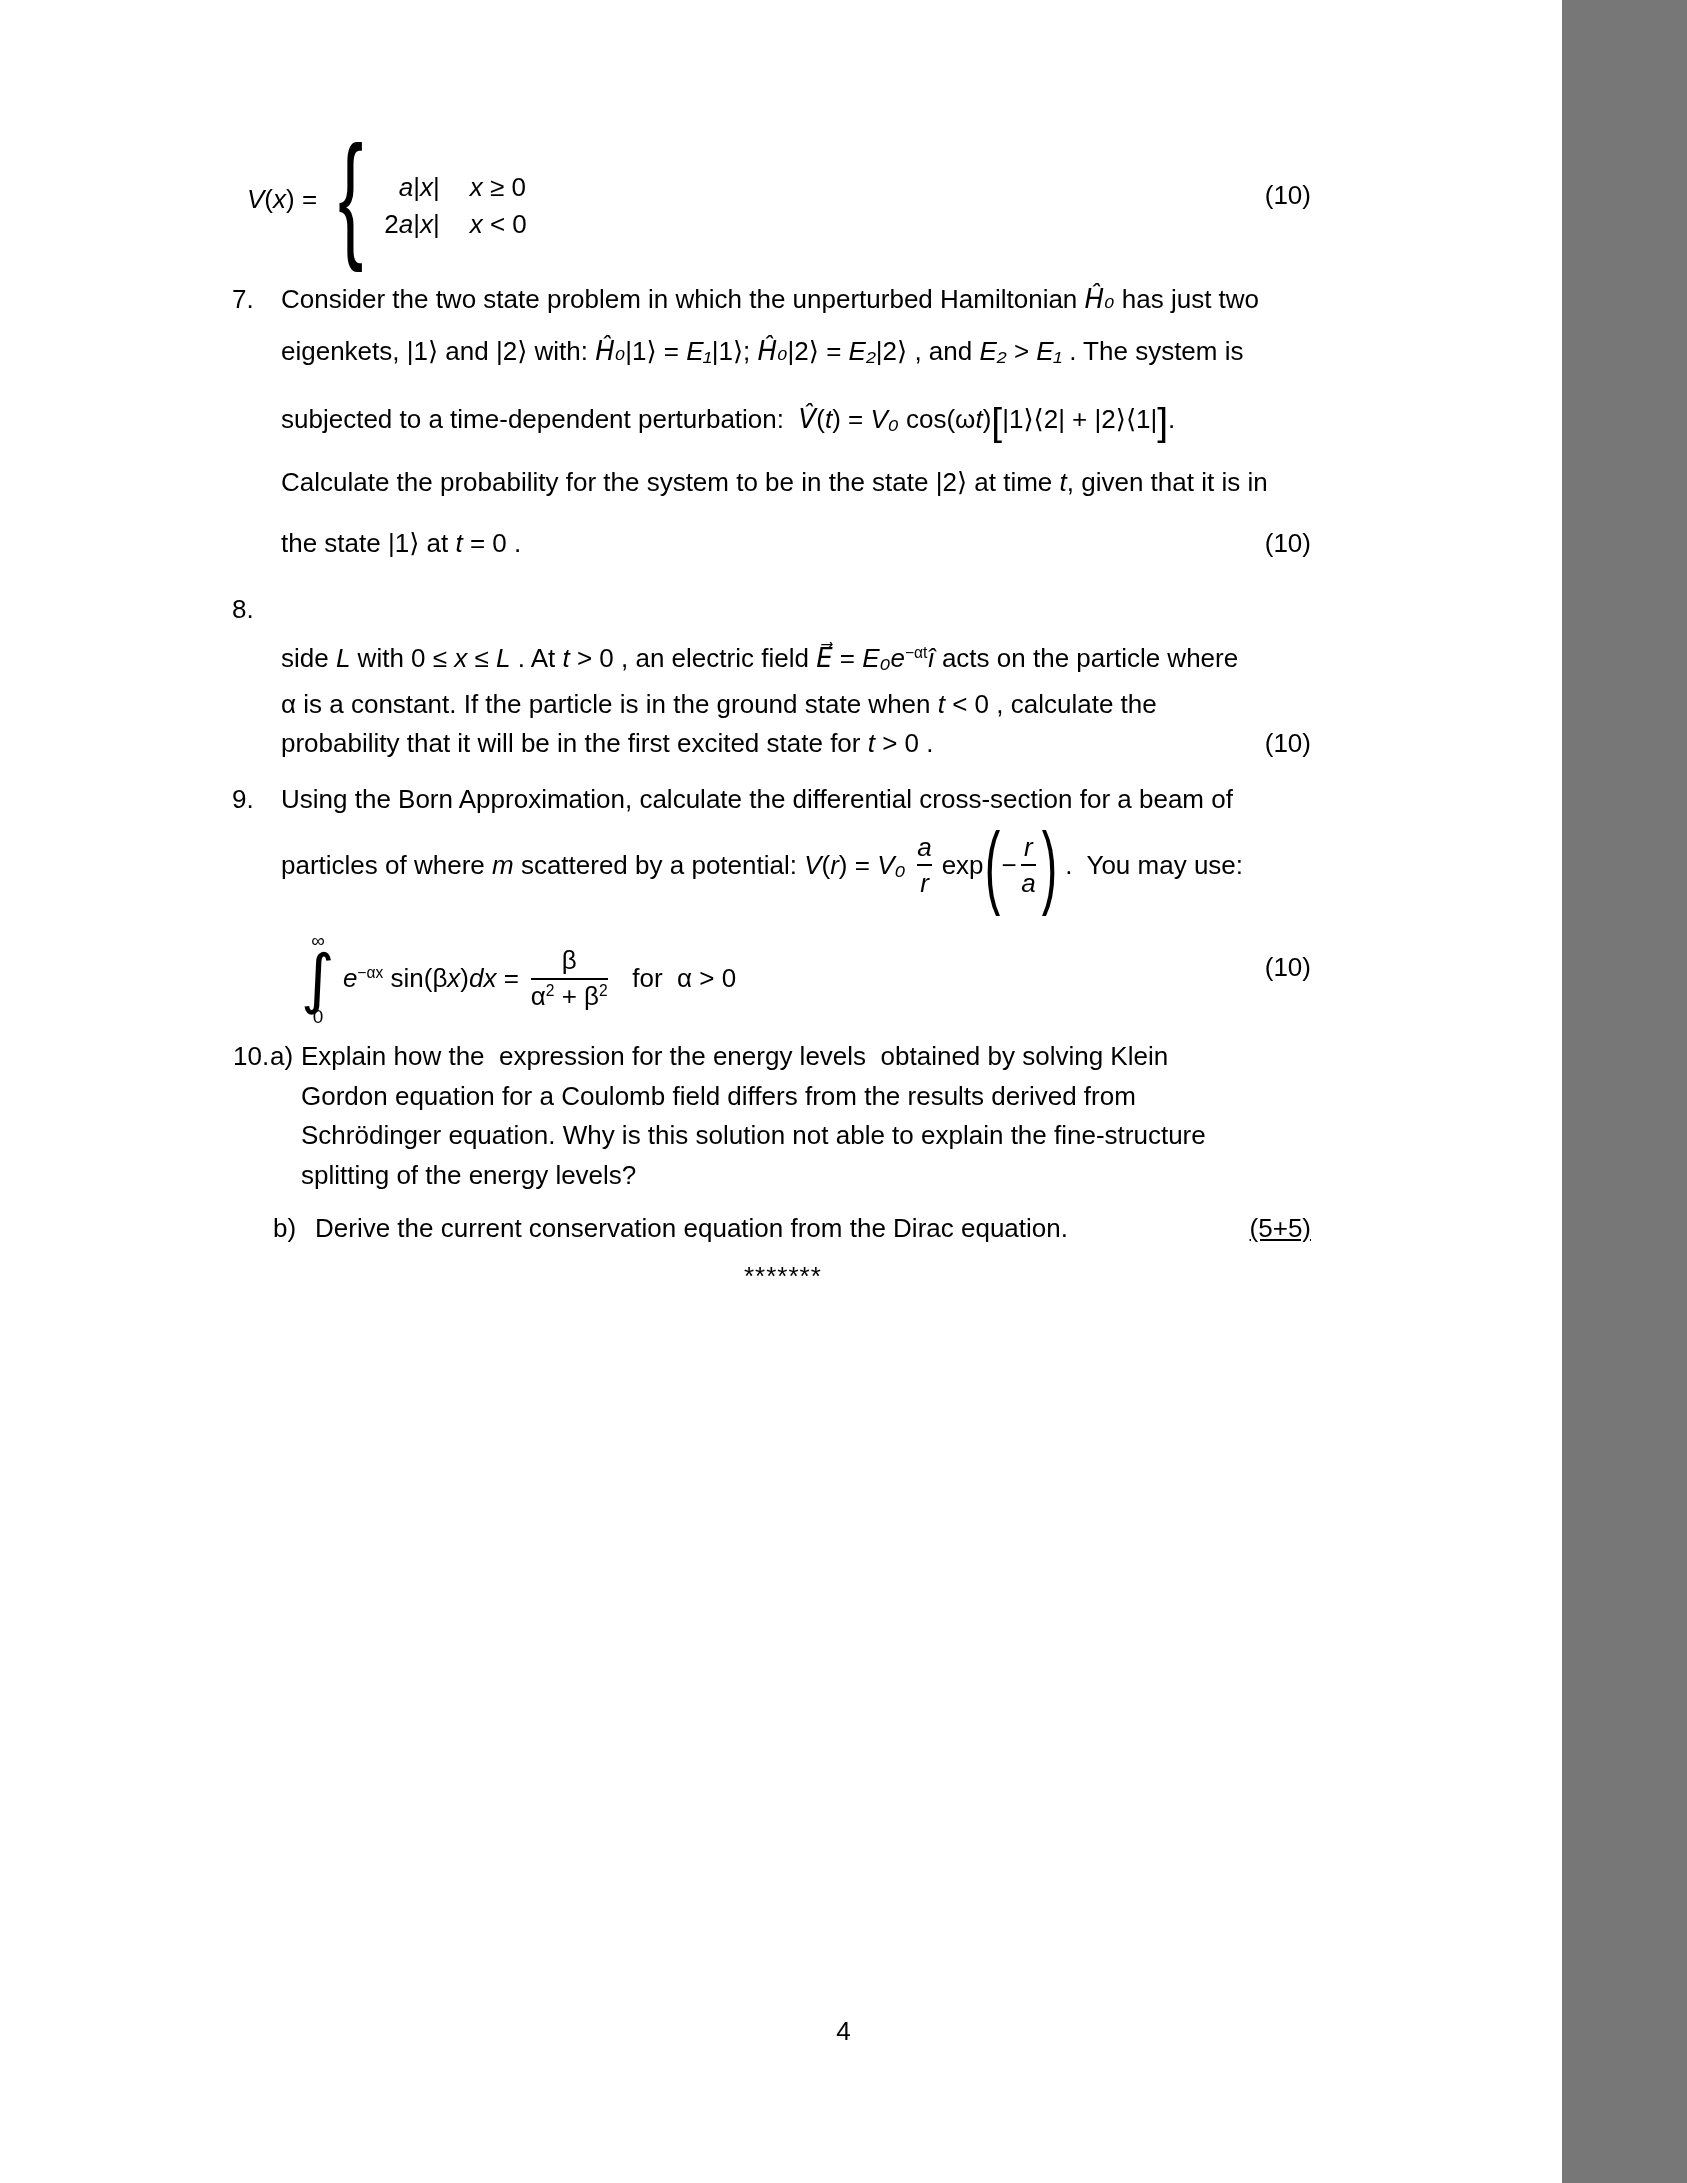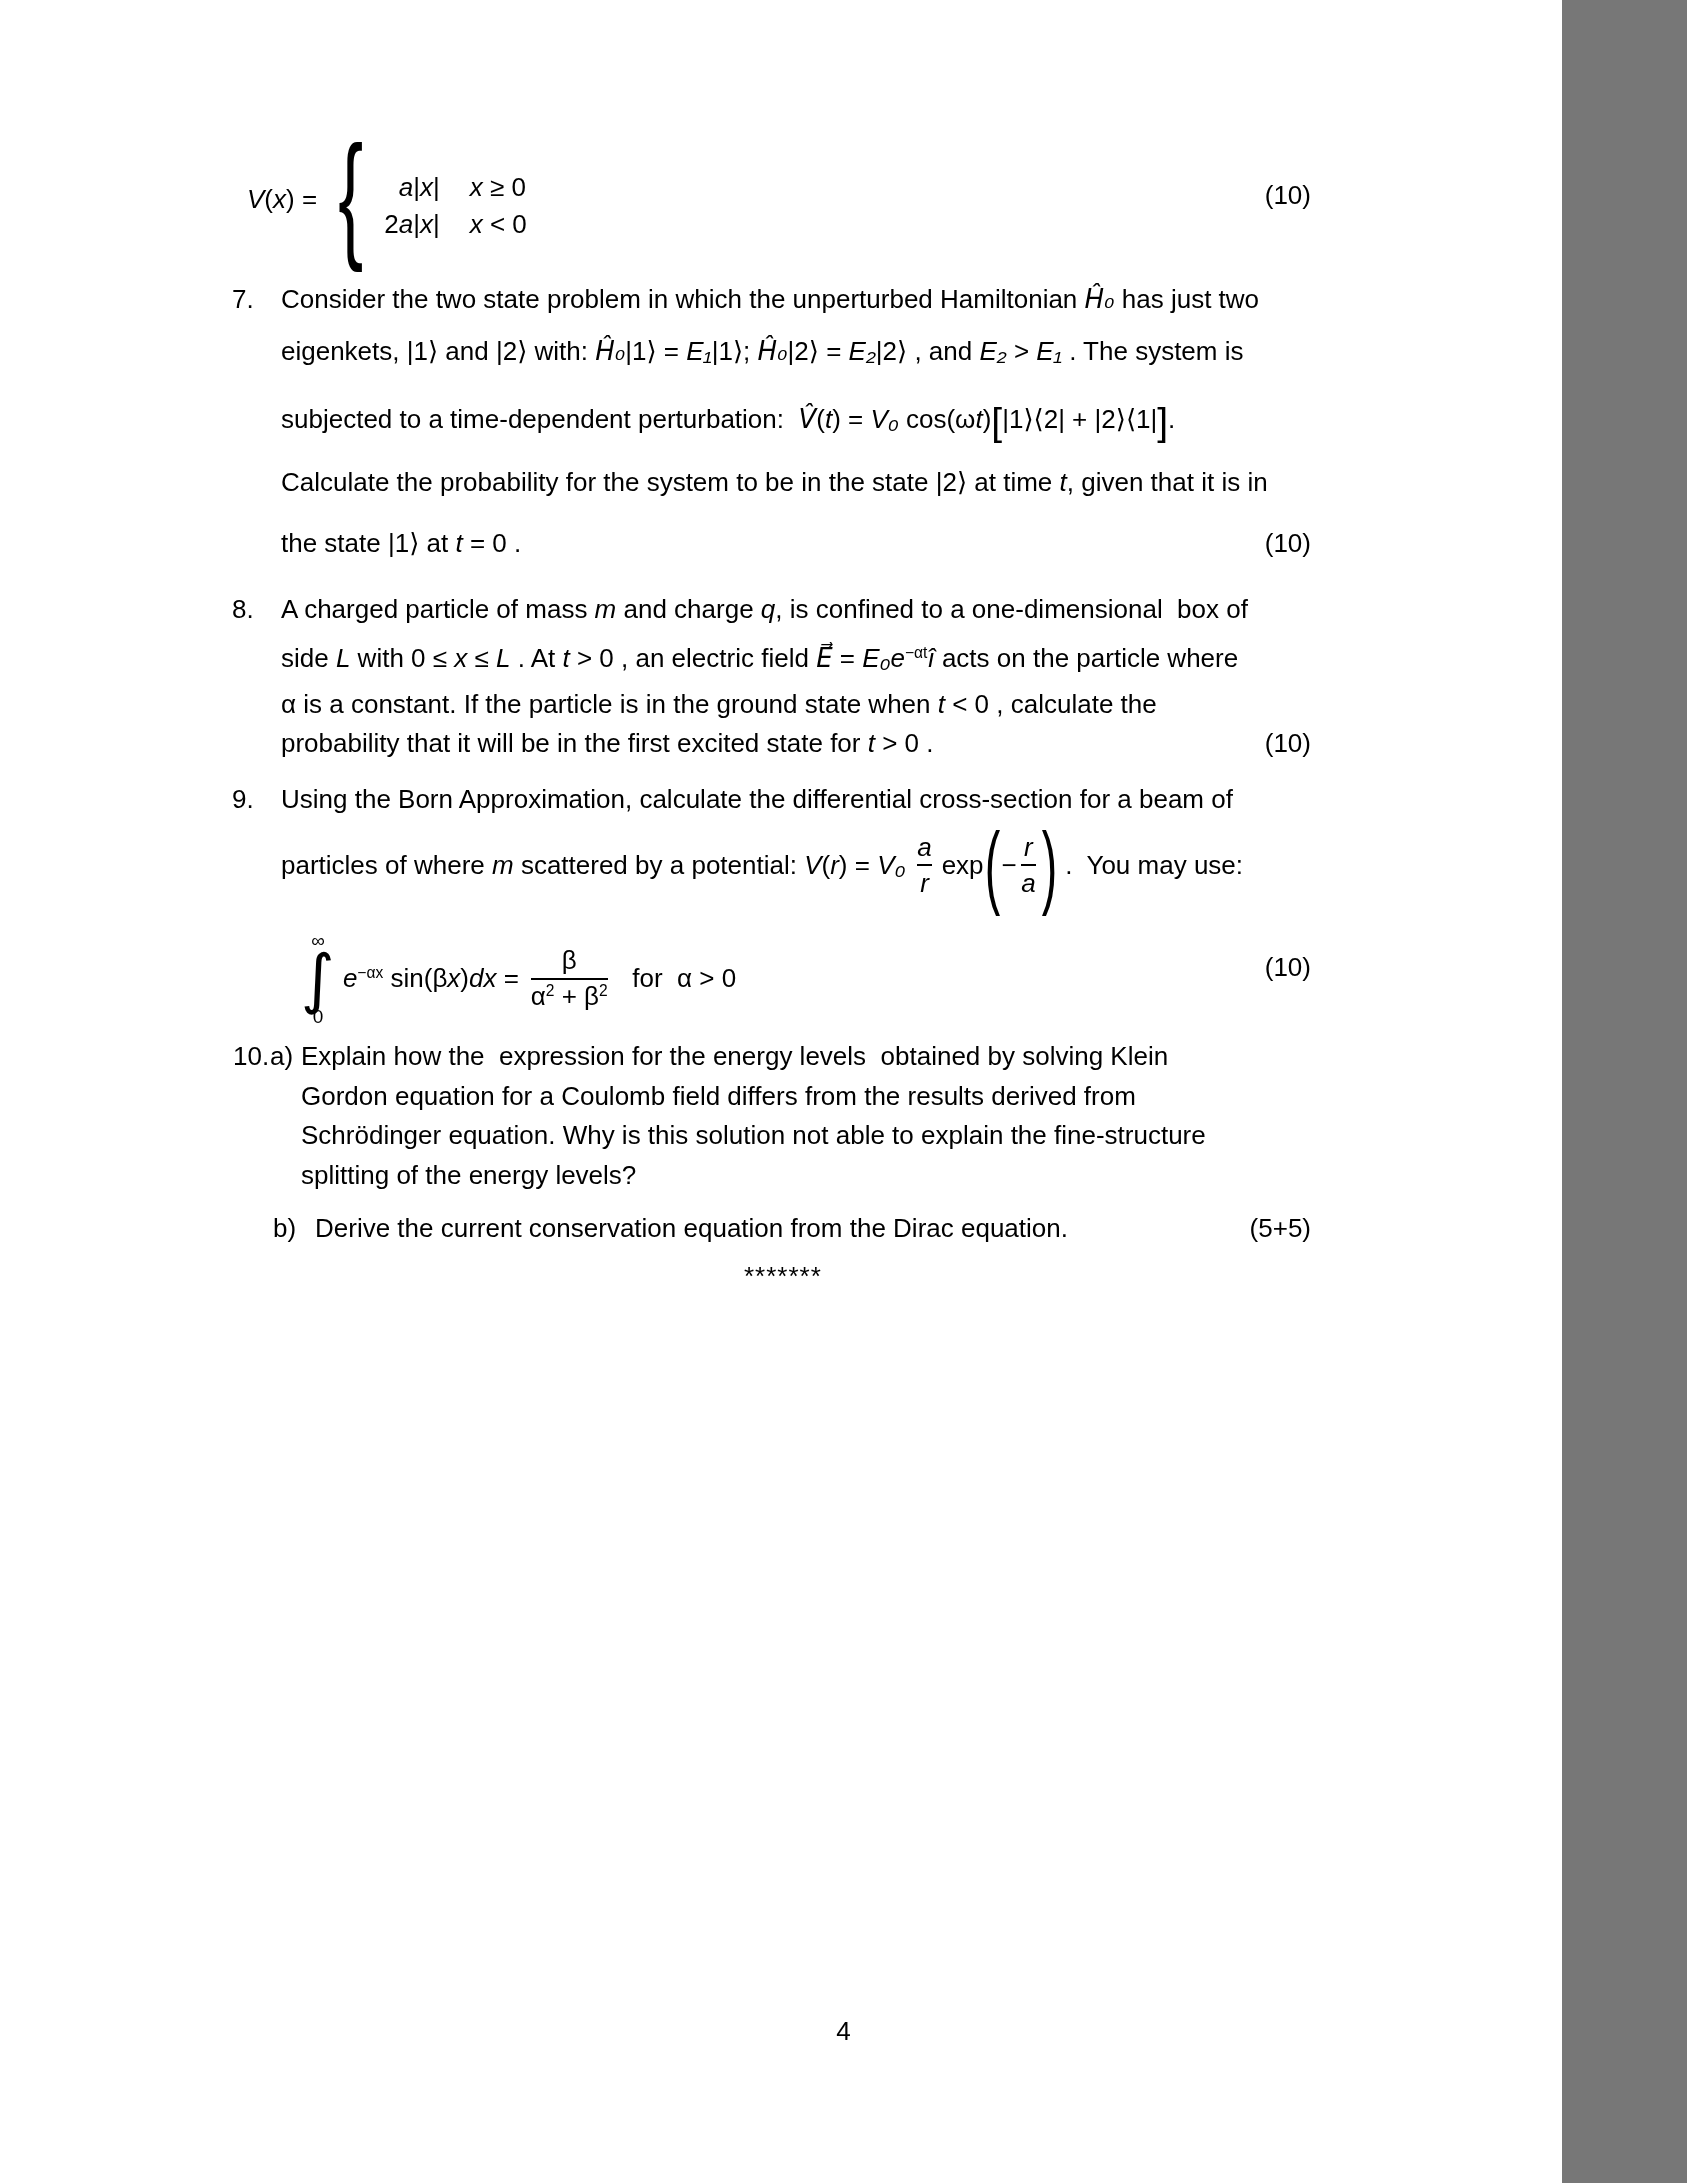--- a/index.html
+++ b/index.html
@@ -63,21 +63,20 @@
 
   <div class="abs" style="top:283px;left:232px;">7.</div>
   <div class="abs" style="top:283px;left:281px;"><span class="seg">Consider the two state problem in which the unperturbed Hamiltonian </span><span class="seg i dv">Ĥ₀</span><span class="seg"> has just two</span></div>
   <div class="abs" style="top:335px;left:281px;"><span class="seg">eigenkets, </span><span class="seg">|1⟩</span><span class="seg"> and </span><span class="seg">|2⟩</span><span class="seg"> with: </span><span class="seg i dv">Ĥ₀</span><span class="seg">|1⟩ = </span><span class="seg i">E₁</span><span class="seg">|1⟩; </span><span class="seg i dv">Ĥ₀</span><span class="seg">|2⟩ = </span><span class="seg i">E₂</span><span class="seg">|2⟩ , and </span><span class="seg i">E₂</span><span class="seg"> &gt; </span><span class="seg i">E₁</span><span class="seg"> . The system is</span></div>
   <div class="abs" style="top:403px;left:281px;"><span class="seg">subjected to a time-dependent perturbation:  </span><span class="seg i dv">V̂</span><span class="seg">(</span><span class="seg i">t</span><span class="seg">) = </span><span class="seg i">V₀</span><span class="seg"> cos(ω</span><span class="seg i">t</span><span class="seg">)</span><span class="seg br">[</span><span class="seg">|1⟩⟨2| + |2⟩⟨1|</span><span class="seg br">]</span><span class="seg">.</span></div>
   <div class="abs" style="top:466px;left:281px;"><span class="seg">Calculate the probability for the system to be in the state </span><span class="seg">|2⟩</span><span class="seg"> at time </span><span class="seg i">t</span><span class="seg">, given that it is in</span></div>
   <div class="abs" style="top:527px;left:281px;"><span class="seg">the state </span><span class="seg">|1⟩</span><span class="seg"> at </span><span class="seg i">t</span><span class="seg"> = 0 .</span></div>
   <div class="marks" style="top:527px;">(10)</div>
 
   <div class="abs" style="top:593px;left:232px;">8.</div>
-  <div class="abs" style="top:593px;left:281px;"><span class="seg">A charged particle of mass </span><span class="seg i">m</span><span class="seg"> and charge </span><span class="seg i">q</span><span class="seg">, is confined to a one-dimensional  box of</span></div>
   <div class="abs" style="top:642px;left:281px;"><span class="seg">side </span><span class="seg i">L</span><span class="seg"> with 0 ≤ </span><span class="seg i">x</span><span class="seg"> ≤ </span><span class="seg i">L</span><span class="seg"> . At </span><span class="seg i">t</span><span class="seg"> &gt; 0 , an electric field </span><span class="seg i dv">E⃗</span><span class="seg"> = </span><span class="seg i">E₀</span><span class="seg i">e</span><span class="seg sup">−αt</span><span class="seg i">î</span><span class="seg"> acts on the particle where</span></div>
   <div class="abs" style="top:688px;left:281px;"><span class="seg">α is a constant. If the particle is in the ground state when </span><span class="seg i">t</span><span class="seg"> &lt; 0 , calculate the</span></div>
   <div class="abs" style="top:727px;left:281px;"><span class="seg">probability that it will be in the first excited state for </span><span class="seg i">t</span><span class="seg"> &gt; 0 .</span></div>
   <div class="marks" style="top:727px;">(10)</div>
 
   <div class="abs" style="top:783px;left:232px;">9.</div>
   <div class="abs" style="top:783px;left:281px;">Using the Born Approximation, calculate the differential cross-section for a beam of</div>
   <div class="abs mathline" style="top:822px;left:281px;height:86px;">
     <span class="seg-group"><span class="seg">particles of where </span><span class="seg i">m</span><span class="seg"> scattered by a potential: </span><span class="seg i">V</span><span class="seg">(</span><span class="seg i">r</span><span class="seg">) = </span><span class="seg i">V₀</span><span class="seg"> </span></span>
     <span class="frac ital">
@@ -114,20 +113,20 @@
   <div class="marks" style="top:951px;">(10)</div>
 
   <div class="abs" style="top:1040px;left:233px;">10.</div>
   <div class="abs" style="top:1040px;left:270px;">a)</div>
   <div class="abs" style="top:1040px;left:301px;">Explain how the  expression for the energy levels  obtained by solving Klein</div>
   <div class="abs" style="top:1080px;left:301px;">Gordon equation for a Coulomb field differs from the results derived from</div>
   <div class="abs" style="top:1119px;left:301px;">Schrödinger equation. Why is this solution not able to explain the fine-structure</div>
   <div class="abs" style="top:1159px;left:301px;">splitting of the energy levels?</div>
   <div class="abs" style="top:1212px;left:273px;">b)</div>
   <div class="abs" style="top:1212px;left:315px;text-align:right;">Derive the current conservation equation from the Dirac equation.</div>
-  <div class="marks" style="top:1212px;">(5+5)</div>
+  <div class="marks" style="top:1212px;text-decoration:underline;">(5+5)</div>
 
   <div class="abs stars" style="top:1260px;left:744px;">*******</div>
 
   <div class="pagenum" style="top:2015px;">4</div>
 
 </div>
 
 
 </body></html>

